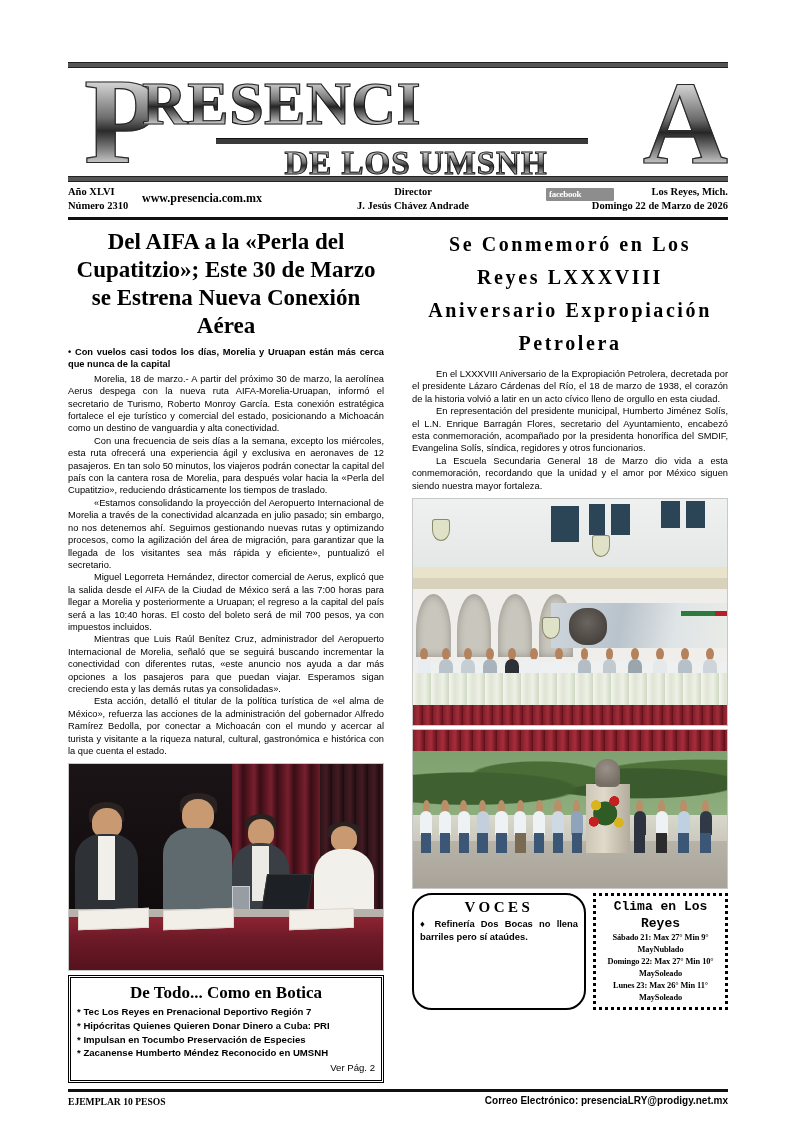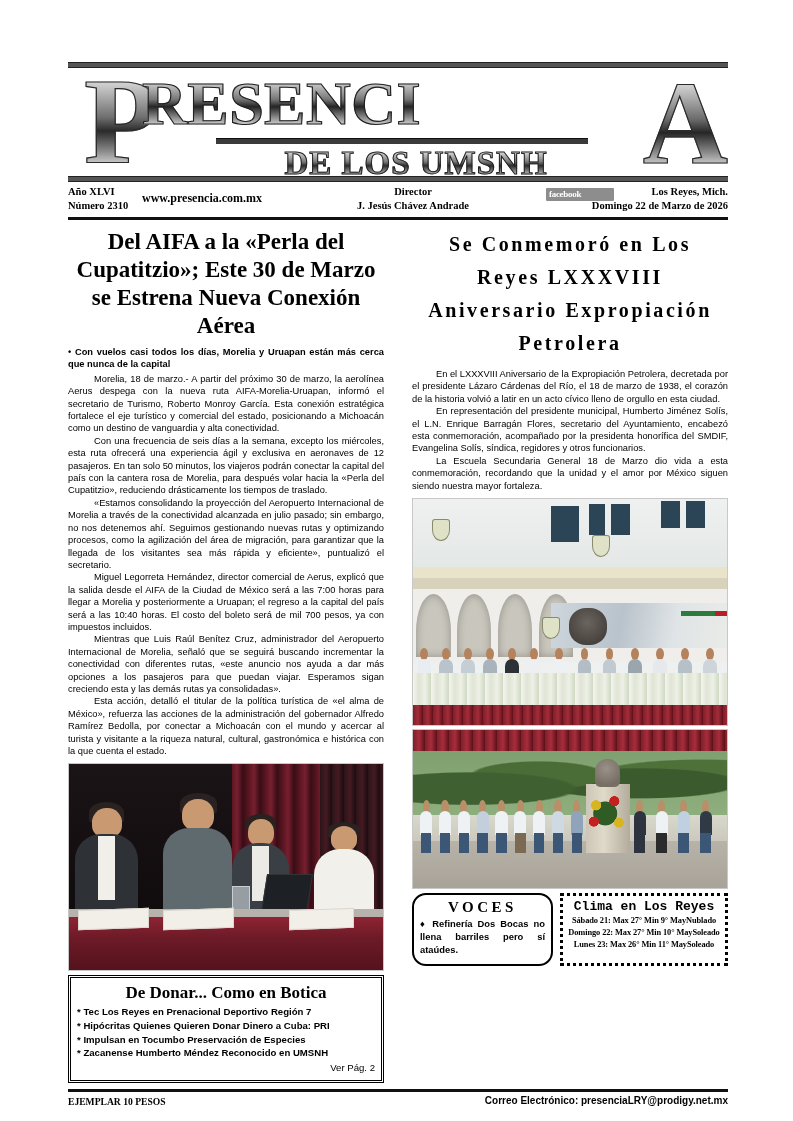--- a/index.html
+++ b/index.html
@@ -321,24 +321,24 @@
     margin-top: 1px;
   }
 
   .bottom-right {
     margin-top: 4px;
     display: flex;
     gap: 7px;
     align-items: stretch;
   }
   .voces-box {
-    width: 141px;
+    width: 174px;
     border: 2.5px solid #000;
-    border-radius: 14px;
-    padding: 2px 6px 8px 6px;
+    border-radius: 20px;
+    padding: 2px 6px 16px 6px;
     box-sizing: border-box;
   }
   .voces-title {
     font-family: "Liberation Serif", serif;
     font-weight: bold;
     font-size: 15px;
     line-height: 20px;
     letter-spacing: 3.5px;
     text-align: center;
   }
@@ -467,21 +467,21 @@
           <div class="pc-laptop"></div>
           <div class="pc-glass"></div>
           <div class="pc-tabletop"></div>
           <div class="pc-table"></div>
           <div class="pc-card" style="left:3%;width:22%;"></div>
           <div class="pc-card" style="left:30%;width:22%;"></div>
           <div class="pc-card" style="left:70%;width:20%;"></div>
         </div>
 
         <div class="botica-box">
-          <div class="botica-title">De Donar... Como en Botica</div>
+          <div class="botica-title">De Todo... Como en Botica</div>
           <div class="botica-item">* Tec Los Reyes en Prenacional Deportivo Región 7</div>
           <div class="botica-item">* Hipócritas Quienes Quieren Donar Dinero a Cuba: PRI</div>
           <div class="botica-item">* Impulsan en Tocumbo Preservación de Especies</div>
           <div class="botica-item">* Zacanense Humberto Méndez Reconocido en UMSNH</div>
           <div class="botica-ver">Ver Pág. 2</div>
         </div>
       </div>
 
       <div class="col col-right">
         <h1 class="headline-r">Se Conmemoró en Los Reyes LXXXVIII Aniversario Expropiación Petrolera</h1>

